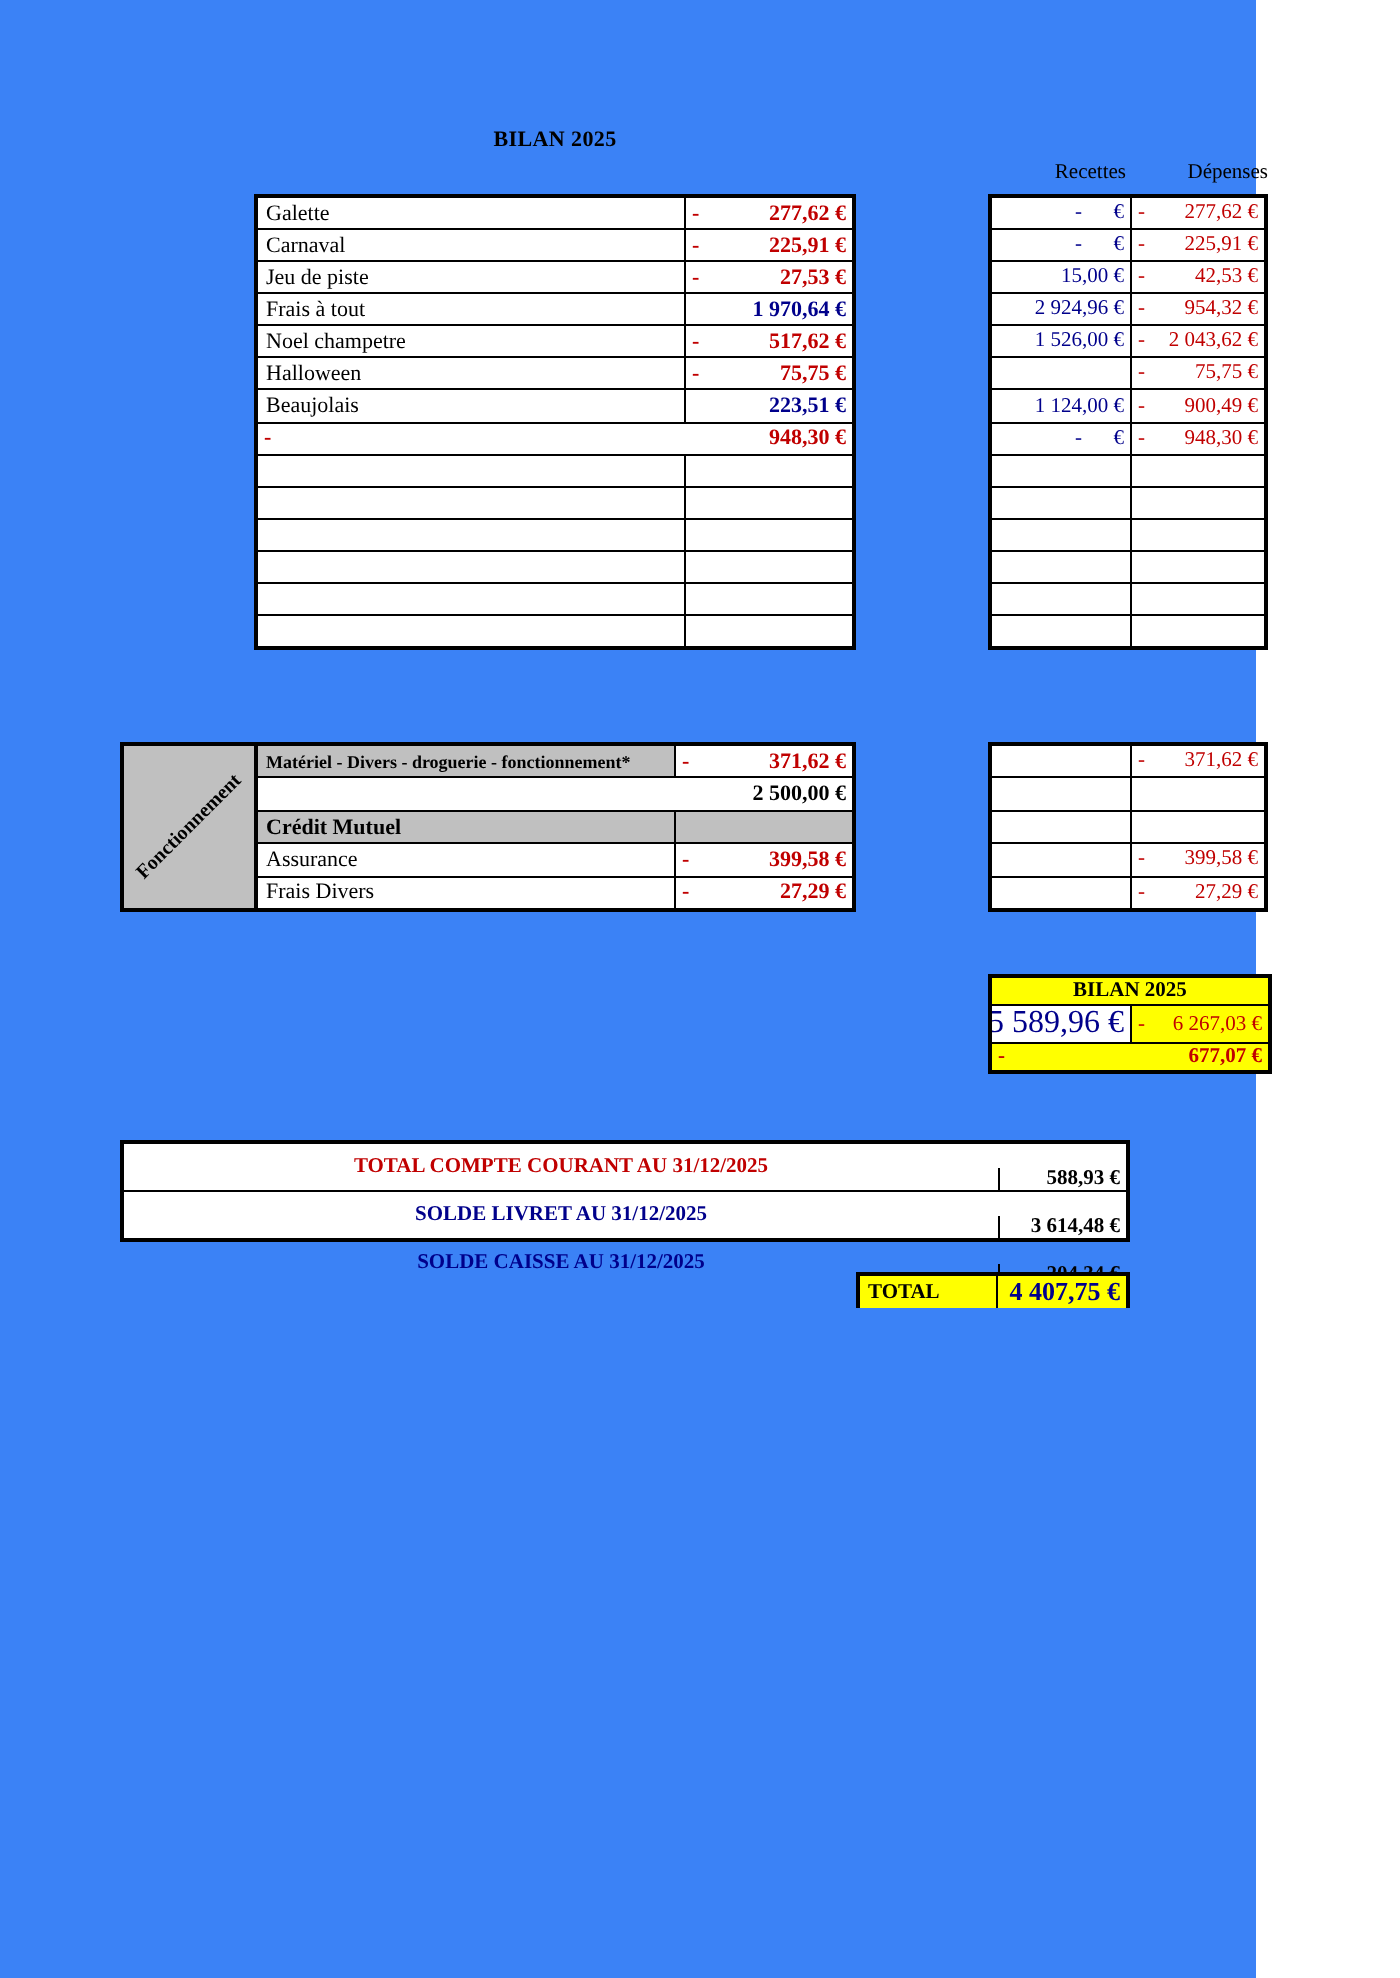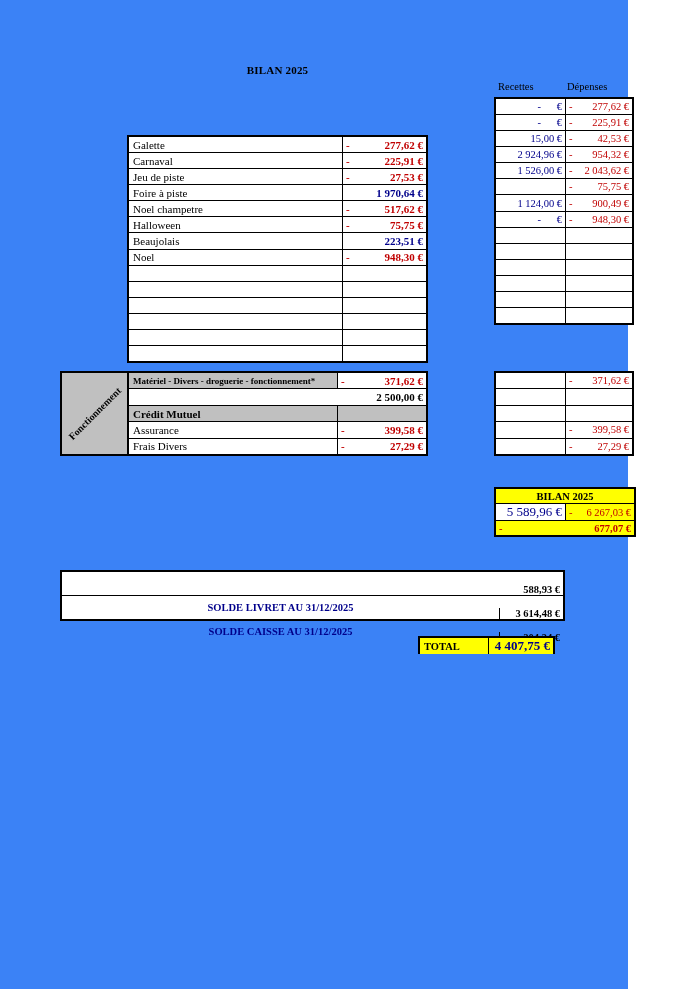--- a/index.html
+++ b/index.html
@@ -24,26 +24,26 @@
   .val .amt { margin-left:auto; white-space:pre; }
   .rec { justify-content:flex-end; padding:0 3px; font-size:10.5px; }
   .rec .amt { white-space:pre; }
   .bold { font-weight:bold; }
   .red { color:#C00000; }
   .blue { color:#00008B; }
   .grayfill { background:#C0C0C0; }
   .yellowfill { background:#FFFF00; }
 
   
-  .main-tbl { left:127px; top:97px; width:301px; height:228px;margin-top:38px; }
+  .main-tbl { left:127px; top:97px; width:301px; height:228px; }
   .main-tbl .lbl { width:213px; }
   .main-tbl .val { flex:1; }
 
   
-  .rd-headers { position:absolute; left:494px; top:81px; width:140px; display:flex; font-size:10.5px; }
+  .rd-headers { position:absolute; left:494px; top:81px; width:140px; display:flex; font-size:10.5px;text-align:right; }
   .rd-headers span:first-child { width:69px; padding-left:4px; }
   .rd-headers span:last-child { flex:1; padding-left:4px; }
 
   
   .rd-tbl { left:494px; top:97px; width:140px; height:228px; }
   .rd-tbl .rec { width:69px; }
   .rd-tbl .val { flex:1; font-size:10.5px; }
 
   
   .fonc-label {
@@ -64,31 +64,31 @@
   .fonc-tbl .lbl.med { font-size:11px; font-weight:bold;text-align:right; }
 
   
   .fonc-side-tbl { left:494px; top:371px; width:140px; height:85px; }
   .fonc-side-tbl .rec { width:69px; }
   .fonc-side-tbl .val { flex:1; font-size:10.5px; }
 
   
   .bilan-tbl { left:494px; top:487px; width:142px; height:50px; }
   .bilan-tbl .hdr { flex:1; justify-content:center; font-size:10.5px; font-weight:bold; }
-  .bilan-tbl .rec { width:69px; background:#fff; font-size:13px;padding-left:31px; }
+  .bilan-tbl .rec { width:69px; background:#fff; font-size:16px;padding-left:31px; }
   .bilan-tbl .val { flex:1; font-size:10.5px; }
   .bilan-tbl .net { flex:1; font-size:10.5px; font-weight:bold; }
 
   
   .sum-tbl { left:60px; top:570px; width:505px; height:51px; }
   .sum-tbl .lbl { width:437px; justify-content:center; font-weight:bold; font-size:10.5px; padding-left:0; }
   .sum-tbl .val { flex:1; justify-content:flex-end; font-weight:bold; font-size:10.5px;margin-top:12px; }
 
   
-  .total-tbl { left:418px; top:636px; width:137px; height:18px; }
+  .total-tbl { left:428px; top:636px; width:137px; height:18px; }
   .total-tbl .lbl { width:68px; font-weight:bold; font-size:10.5px; }
   .total-tbl .val { flex:1; justify-content:flex-start; font-weight:bold; font-size:13px; }
 </style>
 </head>
 <body>
 
 <div class="sheet">
 
   <div class="title">BILAN 2025</div>
 
@@ -108,21 +108,21 @@
         </div>
     </div>
     <div class="row">
       <div class="cell lbl">Jeu de piste</div>
       <div class="cell val bold red">
           <span class="minus">-</span>
           <span class="amt">27,53 €</span>
         </div>
     </div>
     <div class="row">
-      <div class="cell lbl">Foire à piste</div>
+      <div class="cell lbl">Frais à tout</div>
       <div class="cell val bold blue">
           <span class="minus"></span>
           <span class="amt">1 970,64 €</span>
         </div>
     </div>
     <div class="row">
       <div class="cell lbl">Noel champetre</div>
       <div class="cell val bold red">
           <span class="minus">-</span>
           <span class="amt">517,62 €</span>
@@ -136,21 +136,20 @@
         </div>
     </div>
     <div class="row">
       <div class="cell lbl">Beaujolais</div>
       <div class="cell val bold blue">
           <span class="minus"></span>
           <span class="amt">223,51 €</span>
         </div>
     </div>
     <div class="row">
-      <div class="cell lbl">Noel</div>
       <div class="cell val bold red">
           <span class="minus">-</span>
           <span class="amt">948,30 €</span>
         </div>
     </div>
     <div class="row">
       <div class="cell lbl"></div>
       <div class="cell val">
           <span class="amt"></span>
         </div>
@@ -407,20 +406,21 @@
     <div class="row yellowfill">
       <div class="cell net val red">
           <span class="minus">-</span>
           <span class="amt">677,07 €</span>
         </div>
     </div>
   </div>
 
   <div class="tbl sum-tbl">
     <div class="row">
+      <div class="cell lbl red">TOTAL COMPTE COURANT AU 31/12/2025</div>
       <div class="cell val">
           <span class="amt">588,93 €</span>
         </div>
     </div>
     <div class="row">
       <div class="cell lbl blue">SOLDE LIVRET AU 31/12/2025</div>
       <div class="cell val">
           <span class="amt">3 614,48 €</span>
         </div>
     </div>

